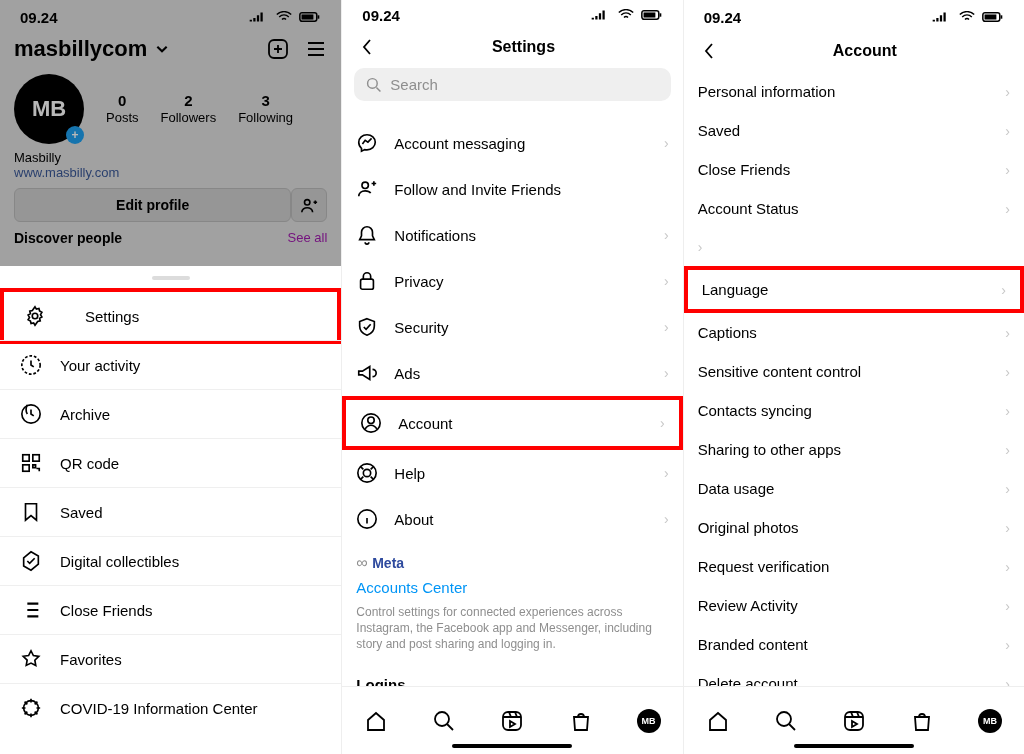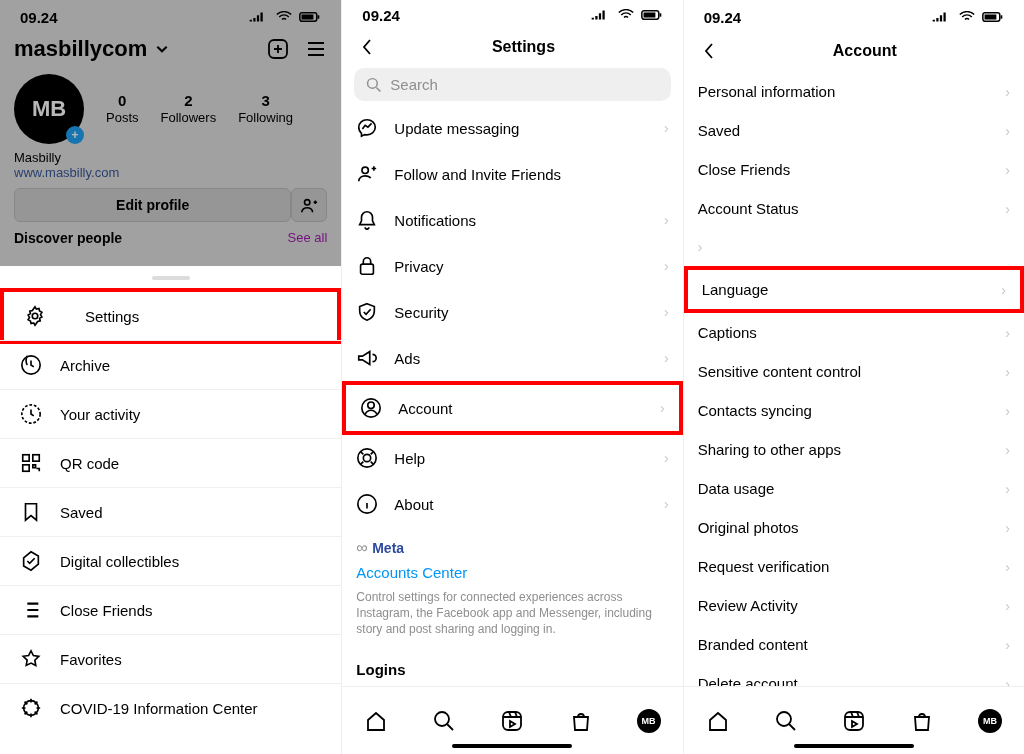--- a/index.html
+++ b/index.html
@@ -35,21 +35,21 @@
   .menu-row span.label { font-size:15px; }
   .icon { width:22px; height:22px; display:flex; align-items:center; justify-content:center; flex:0 0 22px; }
 
   
   .hl { border:4px solid #ff0000;gap:39px; }
 
   
   .page-header { display:flex; align-items:center; padding:10px 14px; position:relative; }
   .page-header .back { width:20px; }
   .page-header h1 { font-size:16px; font-weight:600; margin:0 auto; }
-  .search { margin:0 12px 4px; background:#efefef; border-radius:10px; padding:8px 12px; display:flex; align-items:center; gap:8px; color:#8e8e8e; font-size:15px;}
+  .search { margin:0 12px 19px; background:#efefef; border-radius:10px; padding:8px 12px; display:flex; align-items:center; gap:8px; color:#8e8e8e; font-size:15px;}
   .setting-row { display:flex; align-items:center; gap:16px; padding:12px 14px; }
   .setting-row .label { flex:1; font-size:15px; }
   .chev { color:#c8c8c8; font-size:14px; }
   .account-row { display:flex; align-items:center; padding:11px 14px; }
   .account-row .label { flex:1; font-size:15px; }
 
   
   .meta { padding:10px 14px; font-size:12px; color:#8e8e8e; line-height:1.35;}
   .meta .metalabel { color:#2e4a9e; font-weight:700; font-size:14px; }
   .meta .link { color:#0095f6; font-size:15px; display:block; margin:4px 0 6px; }
@@ -156,34 +156,34 @@
             <svg viewBox="0 0 24 24" width="22" height="22">
               <circle cx="12" cy="12" r="3"></circle>
               <path d="M12 2l1.5 2.5 2.8-.7.7 2.8L19.5 8 18 10.5l1.5 2.5-2.5 1.5.7 2.8-2.8.7L12 22l-1.5-2.5-2.8.7-.7-2.8L4.5 16 6 13.5 4.5 11 7 9.5l-.7-2.8 2.8-.7z"></path>
             </svg>
           </span>
       <span class="label">Settings</span>
     </div>
     <div class="menu-row">
       <span class="icon">
             <svg viewBox="0 0 24 24" width="22" height="22">
+              <circle cx="12" cy="12" r="10" stroke-dasharray="3 2"></circle>
+              <path d="M12 7v5l3 2"></path>
+            </svg>
+          </span>
+      <span class="label">Your activity</span>
+    </div>
+    <div class="menu-row">
+      <span class="icon">
+            <svg viewBox="0 0 24 24" width="22" height="22">
               <circle cx="12" cy="12" r="10"></circle>
               <path d="M8 2a10 10 0 0 0 0 10M12 7v5l3 2"></path>
             </svg>
           </span>
       <span class="label">Archive</span>
-    </div>
-    <div class="menu-row">
-      <span class="icon">
-            <svg viewBox="0 0 24 24" width="22" height="22">
-              <circle cx="12" cy="12" r="10" stroke-dasharray="3 2"></circle>
-              <path d="M12 7v5l3 2"></path>
-            </svg>
-          </span>
-      <span class="label">Your activity</span>
     </div>
     <div class="menu-row">
       <span class="icon">
             <svg viewBox="0 0 24 24" width="22" height="22">
               <rect x="3" y="3" width="7" height="7"></rect>
               <rect x="14" y="3" width="7" height="7"></rect>
               <rect x="3" y="14" width="7" height="7"></rect>
               <path d="M14 14h3v3h-3zM18 18h3v3"></path>
             </svg>
           </span>
@@ -273,21 +273,21 @@
     <span>Search</span>
   </div>
 
   <div class="setting-row">
     <span class="icon">
           <svg viewBox="0 0 24 24" width="22" height="22">
             <path d="M12 3c5 0 9 3.7 9 8.3 0 4.5-4 8.2-9 8.2-.9 0-1.7-.1-2.5-.3L6 21v-3.2C4 16.3 3 14 3 11.3 3 6.7 7 3 12 3z"></path>
             <path d="M7 13l3-4 3 2 4-4"></path>
           </svg>
         </span>
-    <span class="label">Update messaging</span>
+    <span class="label">Account messaging</span>
         <span class="chev">›</span>
   </div>
   <div class="setting-row">
     <span class="icon">
           <svg viewBox="0 0 24 24" width="22" height="22">
             <circle cx="10" cy="8" r="3.5"></circle>
             <path d="M3 20c0-3.5 3-6 7-6s5 1 6 2.5M17 6h5M19.5 3.5v5"></path>
           </svg>
         </span>
     <span class="label">Follow and Invite Friends</span>

